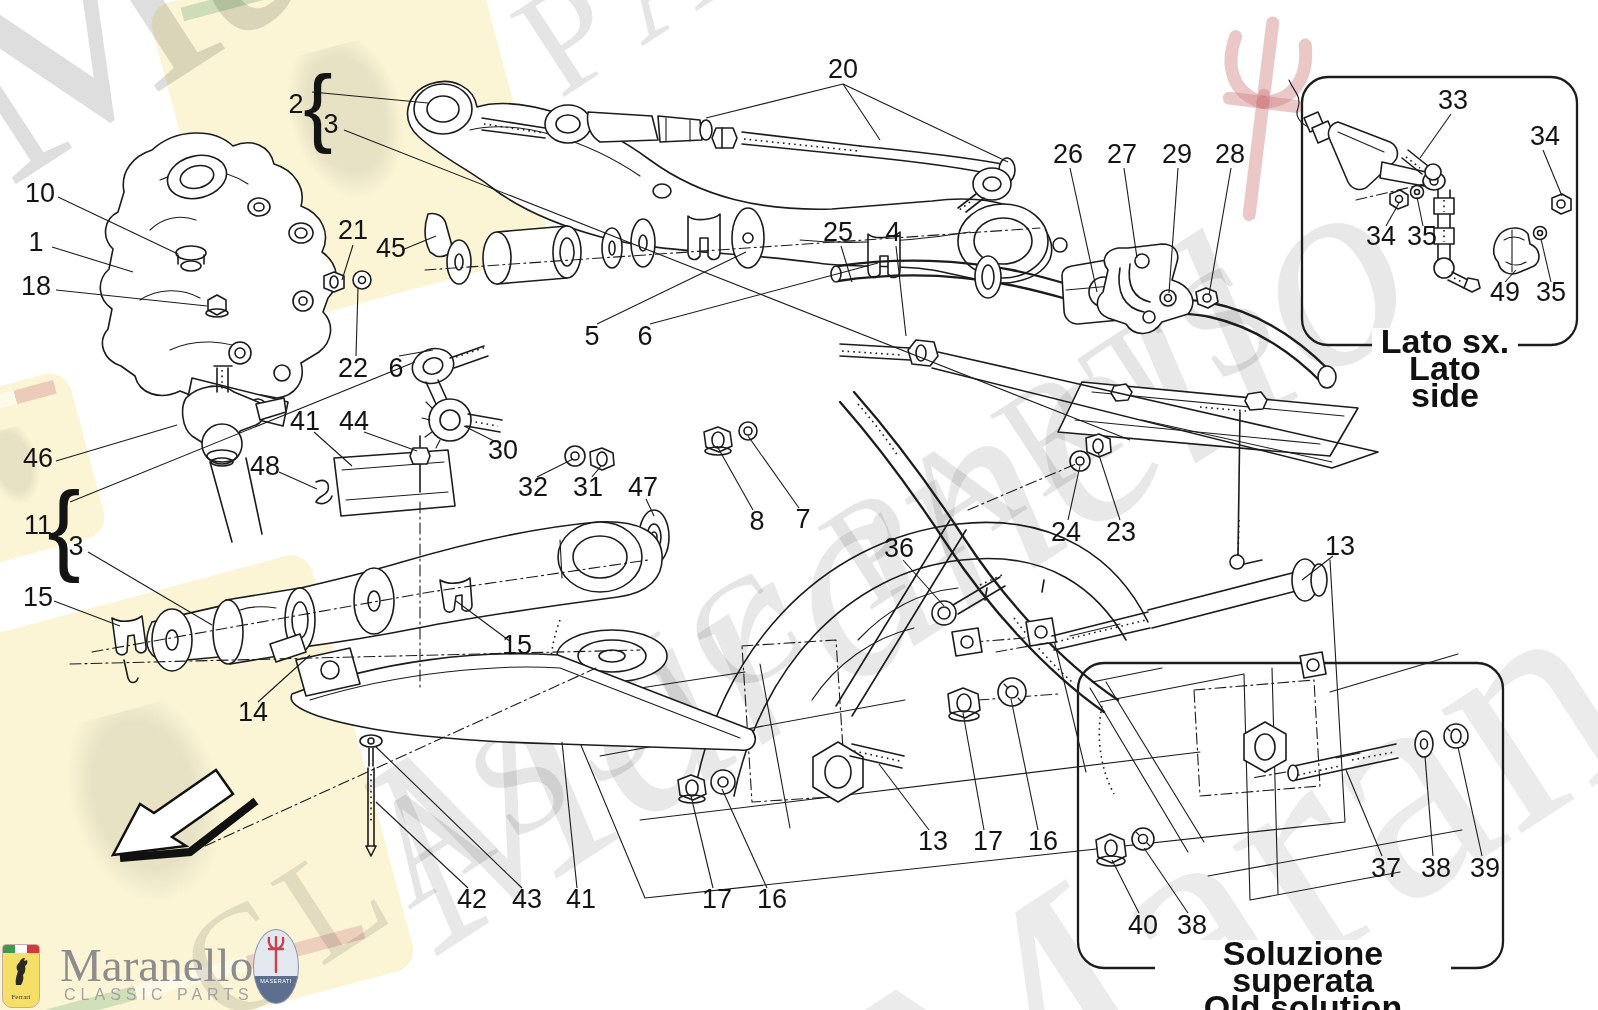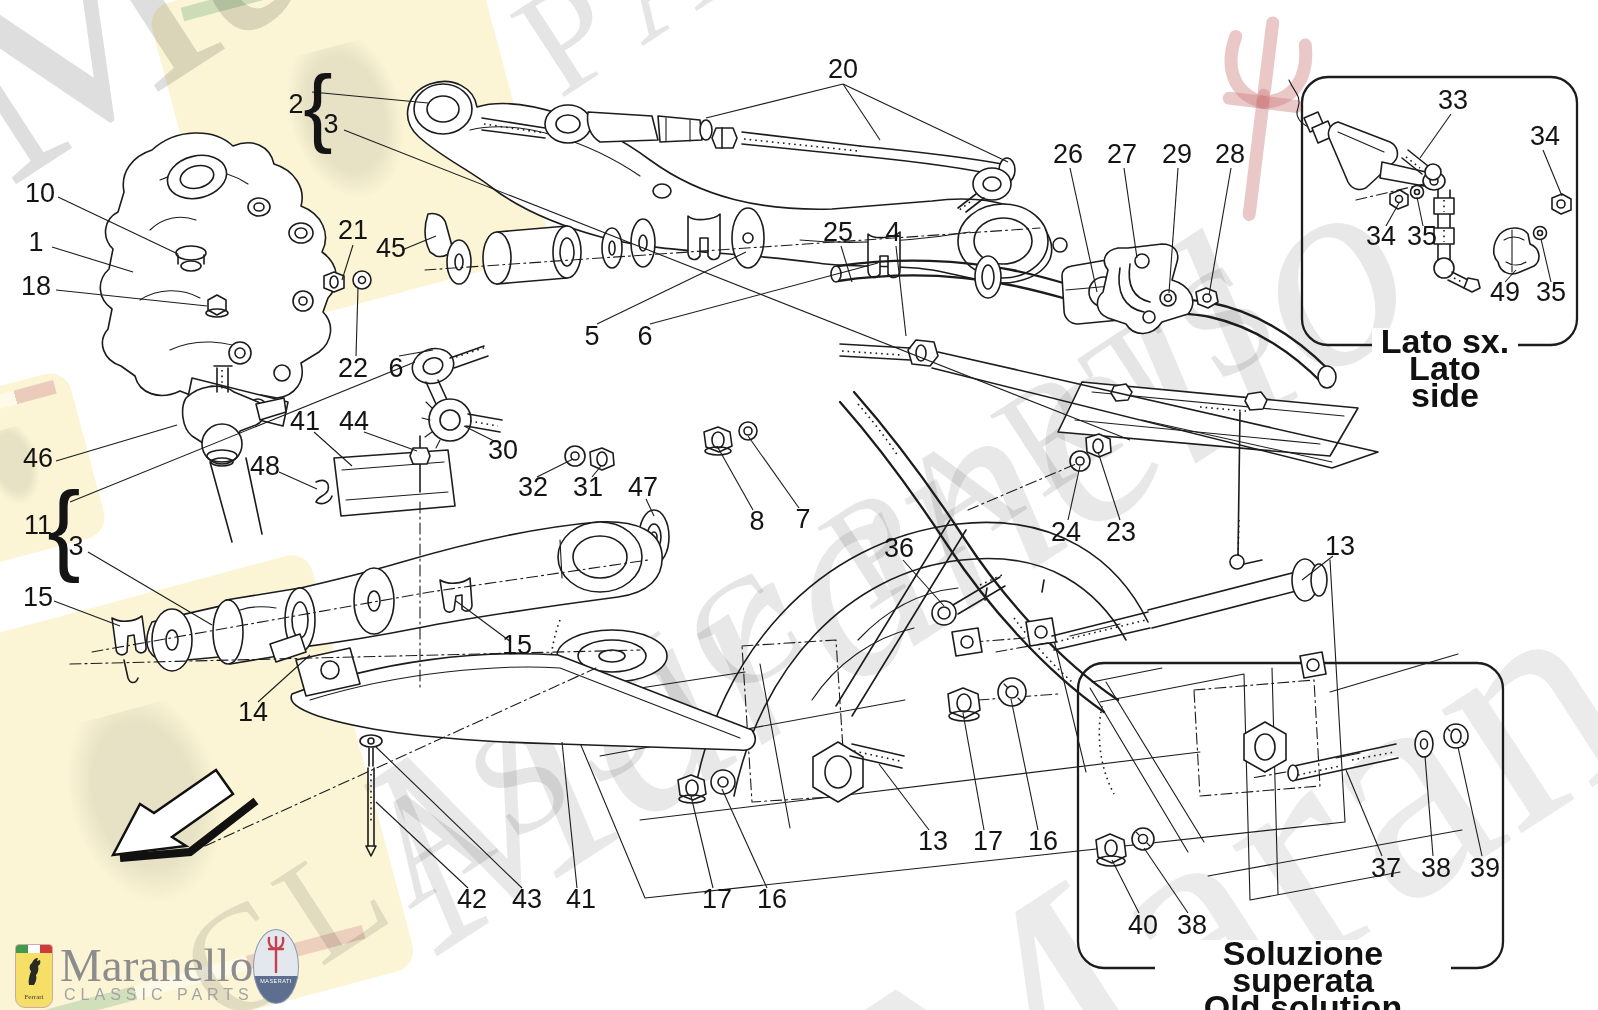--- a/index.html
+++ b/index.html
@@ -25,21 +25,21 @@
   .t1{stroke-width:1.1;} .t2{stroke-width:2.3;}
   .dsh{stroke-dasharray:11 4 2 4;stroke-width:1.1;}
   .hat{stroke-dasharray:1.6 4;stroke-linecap:butt;}
   .ldr{stroke:#1c1c1c;stroke-width:1.1;}
   text.plabel{font:27px "Liberation Sans",sans-serif;fill:#141414;}
   text.brace{font-family:"Liberation Sans",sans-serif;fill:#141414;font-weight:400;}
   
   .caption{position:absolute;text-align:center;font-weight:bold;color:#111;
            font-size:34px;line-height:27px;background:#fff;padding:0 8px;}
   
-  .shield{position:absolute;left:15px;top:944px;width:36px;height:62px;background:#f6df66;
+  .shield{position:absolute;left:2px;top:944px;width:36px;height:62px;background:#f6df66;
           border:1px solid #caa;border-radius:4px 4px 10px 10px;overflow:hidden;}
   .shield .stripes{height:8px;background:linear-gradient(90deg,#3f9a4d 33%,#fff 33% 66%,#cf3a3a 66%);}
   .shield .fname{display:block;text-align:center;font-size:7px;color:#433;margin-top:40px;
                  font-family:"Liberation Serif",serif;}
   .shield svg{position:absolute;left:5px;top:10px;}
   .wordmark{position:absolute;left:60px;top:938px;color:#8d8d8d;
             font-family:"Liberation Serif",serif;font-size:47px;}
   .classic{position:absolute;left:64px;top:986px;color:#a3a3a3;font-size:16px;letter-spacing:5px;}
   .moval{position:absolute;left:253px;top:929px;width:44px;height:73px;border:1px solid #8b99b0;
          border-radius:50%;overflow:hidden;background:linear-gradient(#e3e7ee 63%,#5d6e8e 63%);}

